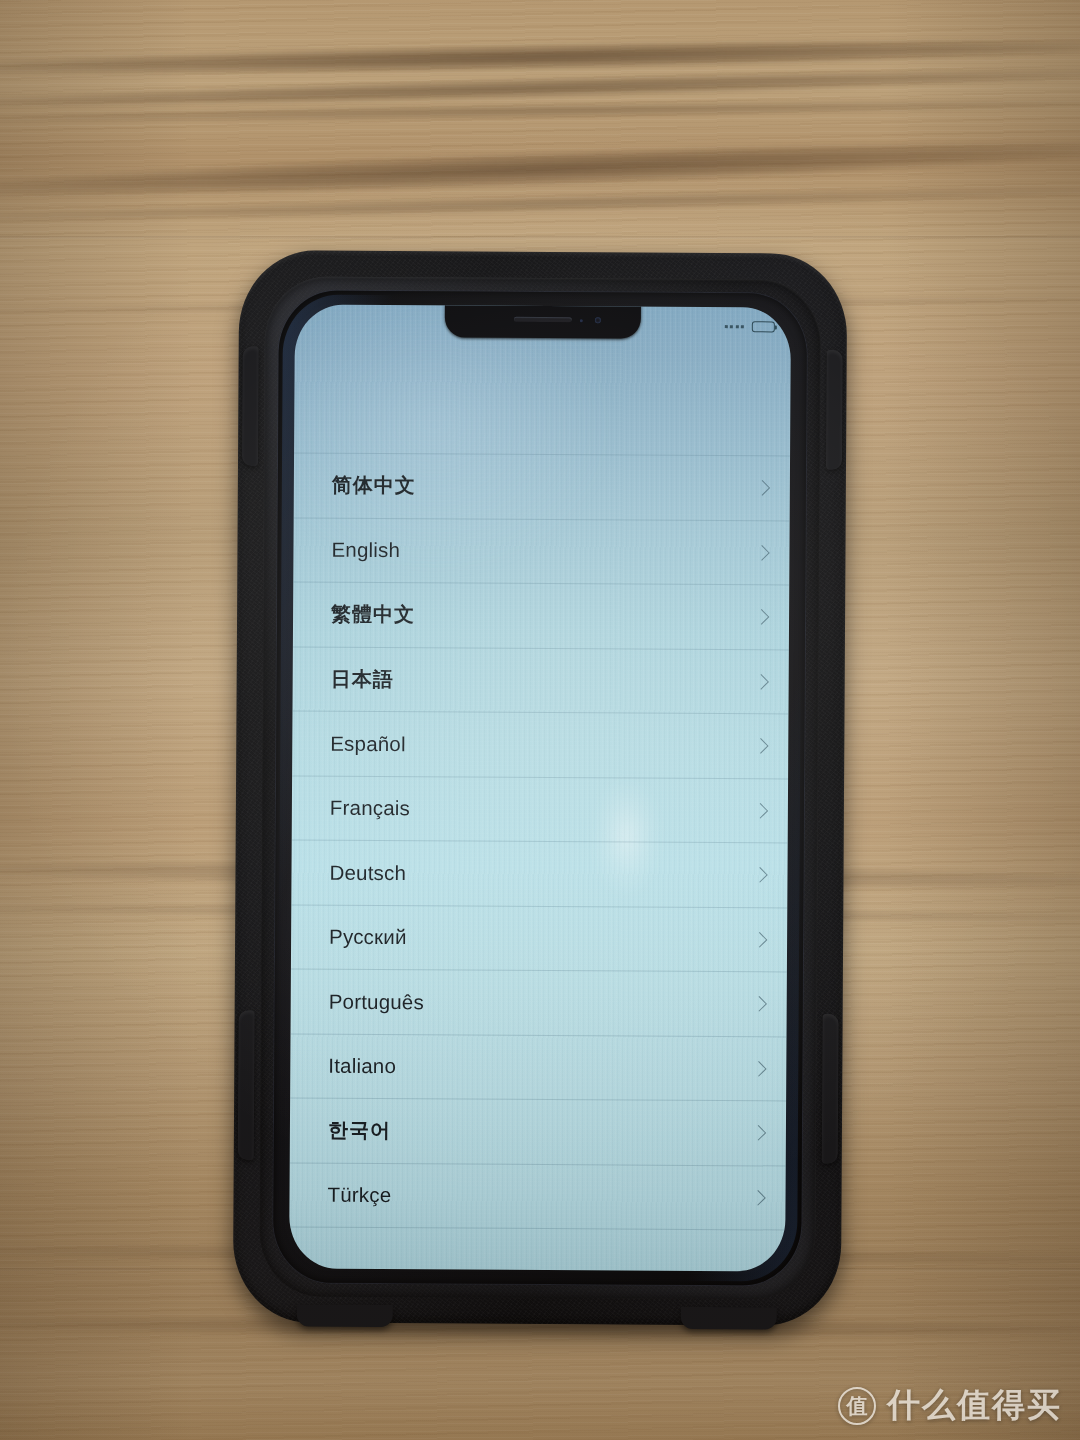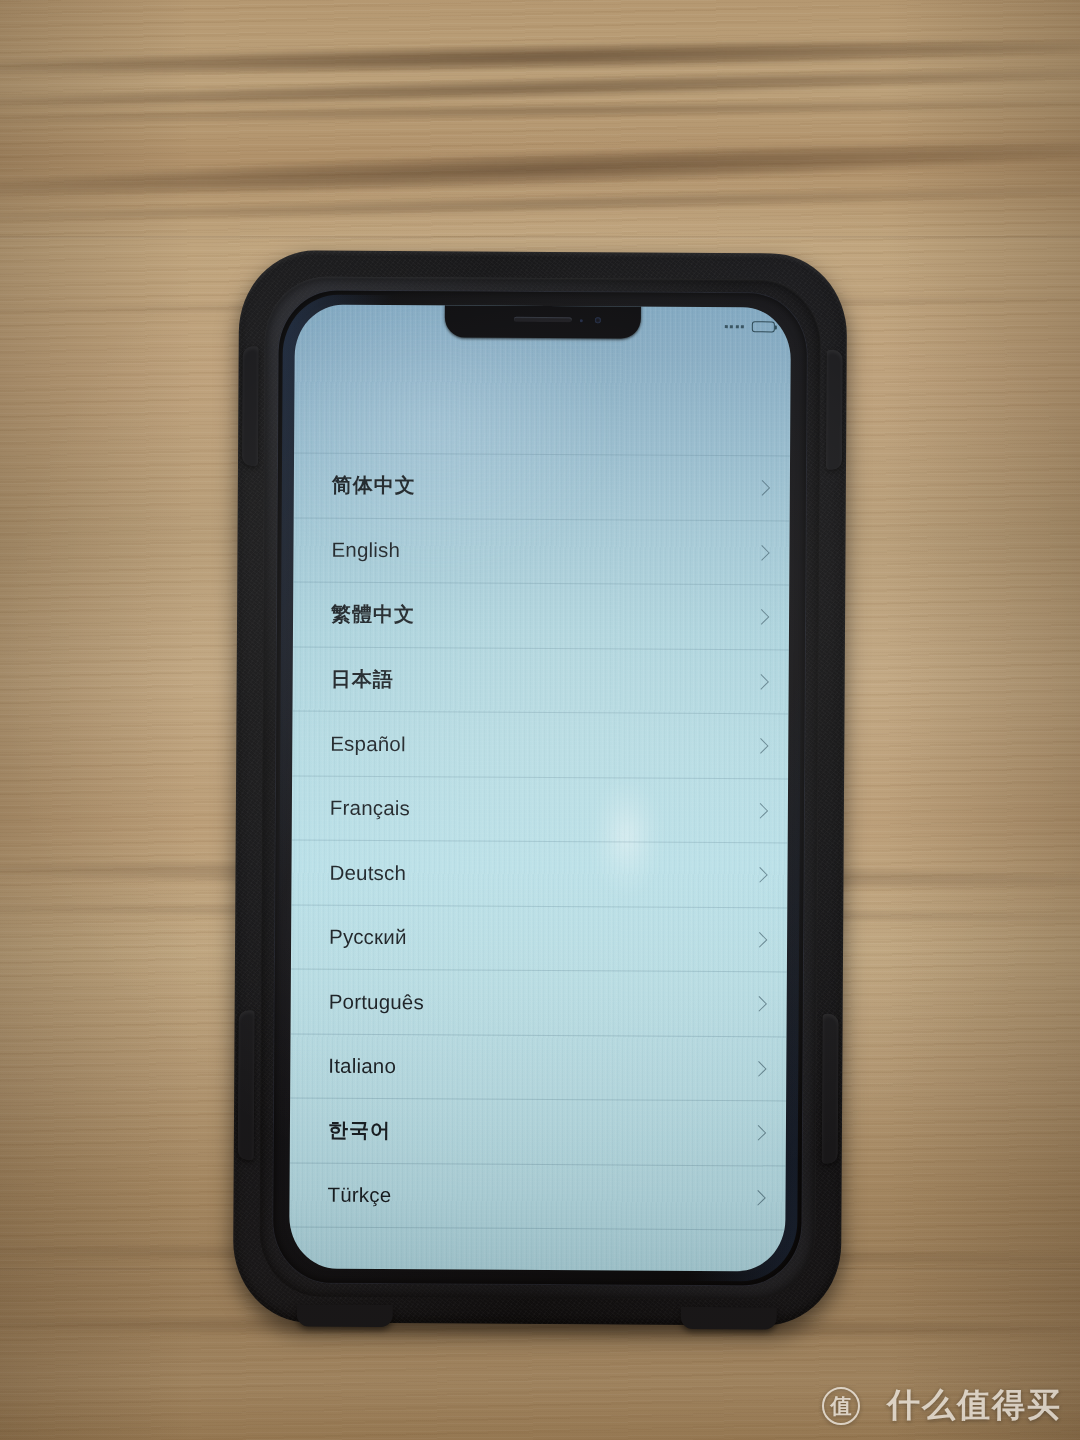--- a/index.html
+++ b/index.html
@@ -268,21 +268,21 @@
     filter:drop-shadow(0 1px 2px rgba(0,0,0,.45));
   }
   .wm-badge{
     width:38px; height:38px; border-radius:50%;
     border:2.6px solid #f6f3ee;
     display:flex; align-items:center; justify-content:center;
     color:#f6f3ee; font-size:21px; font-weight:700; line-height:1;
     padding-bottom:1px;
   }
   .wm-text{
-    color:#f6f3ee; font-size:33px; font-weight:700; letter-spacing:2px;margin-left:16px;
+    color:#f6f3ee; font-size:33px; font-weight:700; letter-spacing:2px;
   }
 </style>
 </head>
 <body>
 
 <div id="scene">
 
   <div class="wood-base"></div>
   <div class="grain"></div>
   <div class="grain2"></div>

